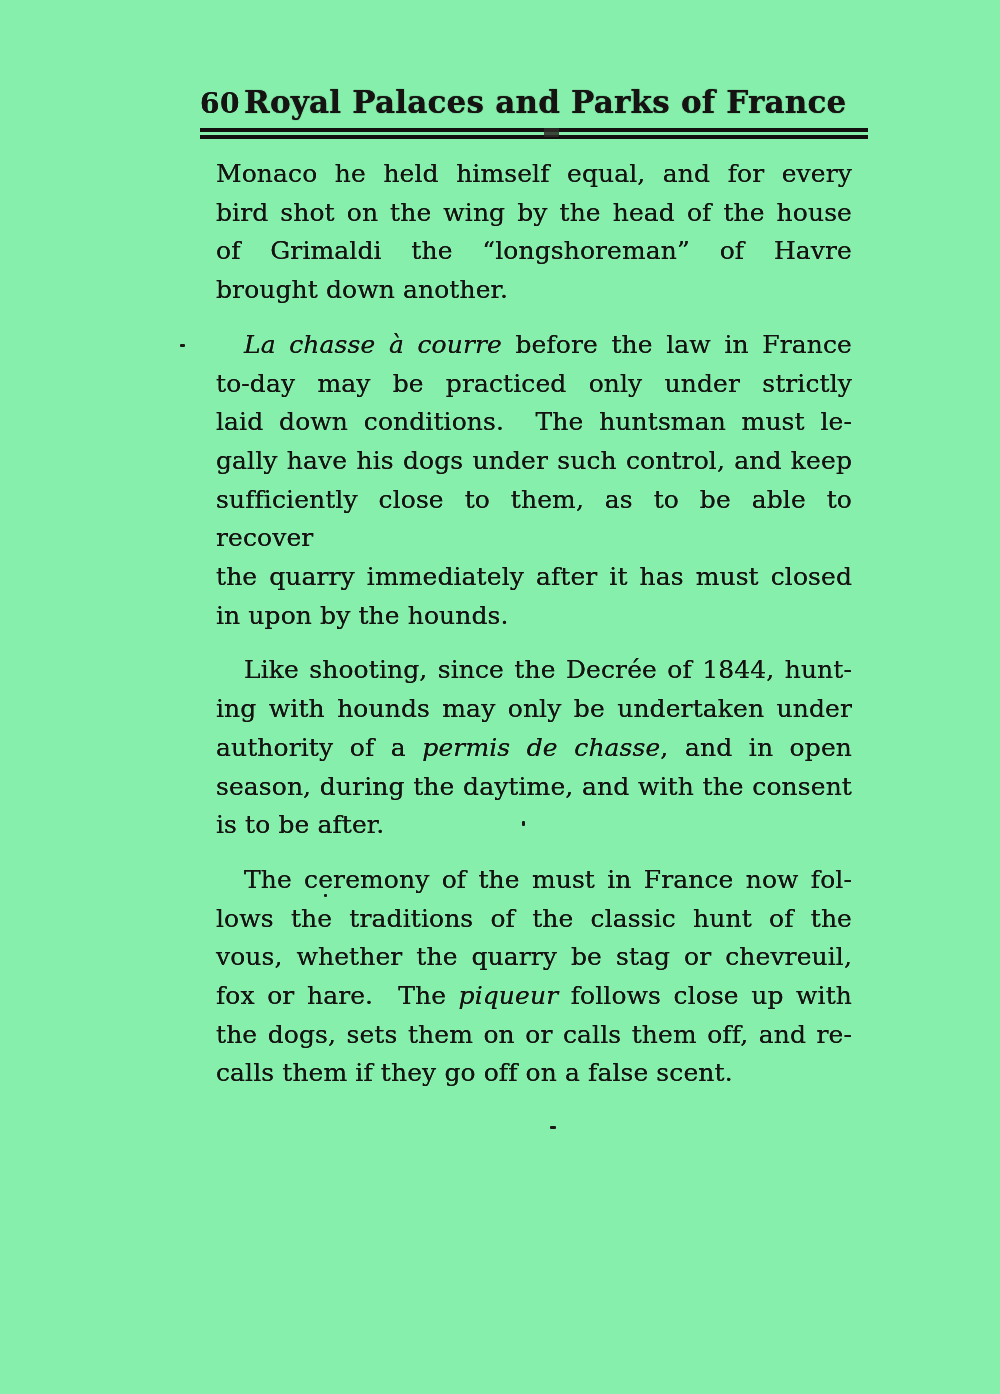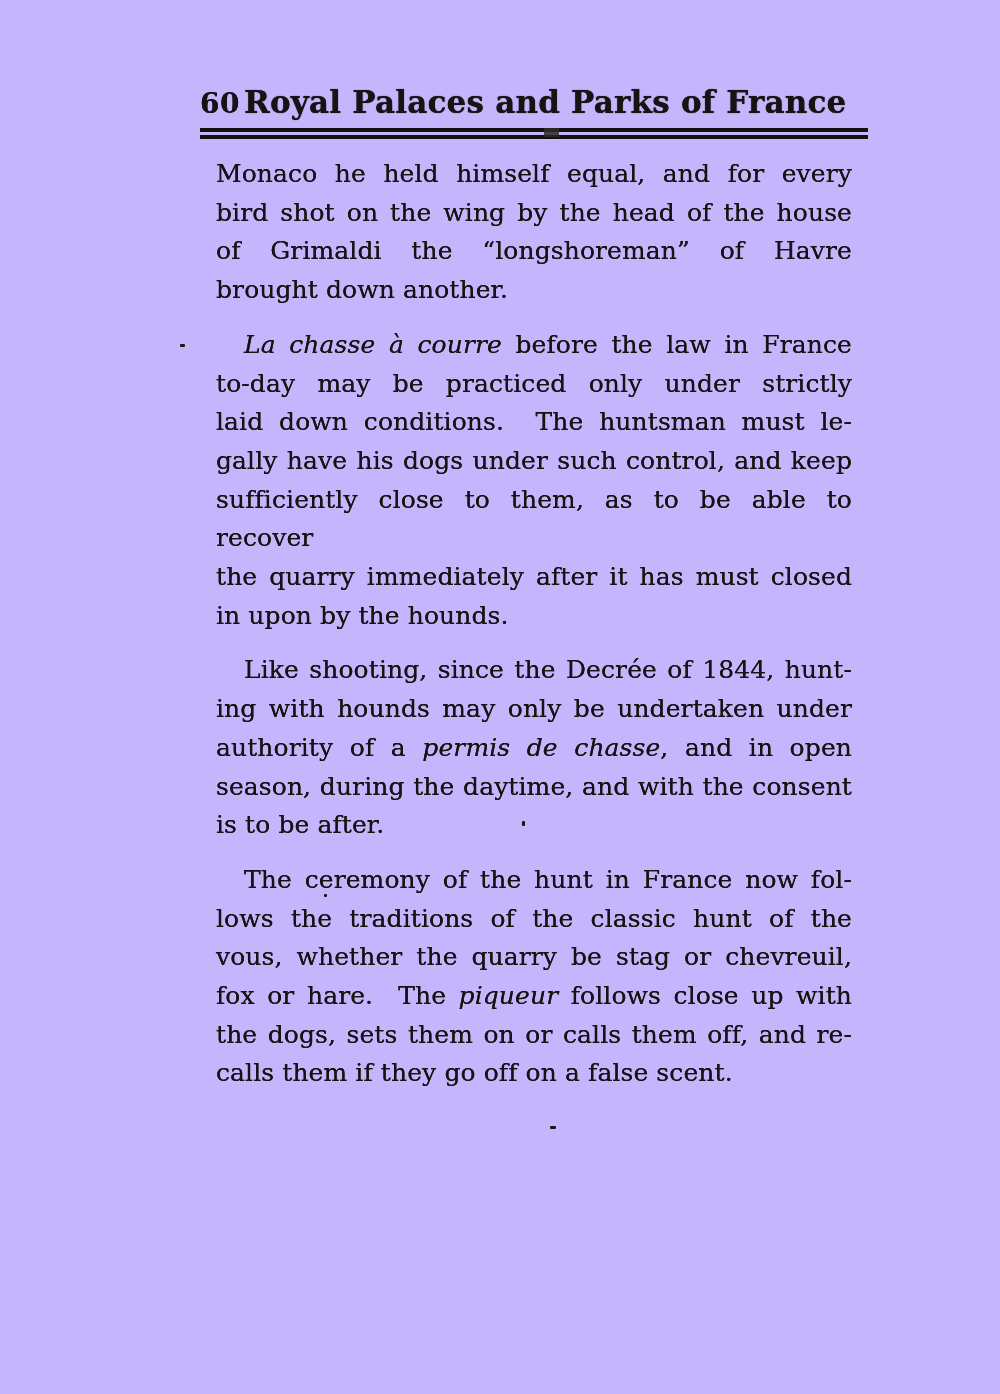--- a/index.html
+++ b/index.html
@@ -5,21 +5,21 @@
   html, body {
     margin: 0;
     padding: 0;
     background: #ffffff;
     font-family: "DejaVu Serif", "Liberation Serif", serif;
   }
   .page {
     position: relative;
     width: 1000px;
     height: 1394px;
-    background: #c4b5fd;
+    background: #86efac;
     overflow: hidden;
     color: #161412;
   }
   .content {
     position: absolute;
     left: 200px;
     top: 84px;
     width: 668px;
   }
   .running-head {
@@ -112,21 +112,21 @@
           <div class="line para-end"><span>in upon by the hounds.</span></div>
         </div>
         <div class="para indent">
           <div class="line first-line"><span>Like shooting, since the Decrée of 1844, hunt-</span></div>
           <div class="line"><span>ing with hounds may only be undertaken under</span></div>
           <div class="line"><span>authority of a </span><span class="it">permis de chasse</span><span>, and in open</span></div>
           <div class="line"><span>season, during the daytime, and with the consent</span></div>
           <div class="line para-end"><span>is to be after.</span></div>
         </div>
         <div class="para indent">
-          <div class="line first-line"><span>The ceremony of the hunt in France now fol-</span></div>
+          <div class="line first-line"><span>The ceremony of the must in France now fol-</span></div>
           <div class="line"><span>lows the traditions of the classic hunt of the</span></div>
           <div class="line"><span>vous, whether the quarry be stag or chevreuil,</span></div>
           <div class="line"><span>fox or hare.&nbsp; The </span><span class="it">piqueur</span><span> follows close up with</span></div>
           <div class="line"><span>the dogs, sets them on or calls them off, and re-</span></div>
           <div class="line para-end"><span>calls them if they go off on a false scent.</span></div>
         </div>
       </div>
   </div>
 
   <div class="rule-blot" style="left:544px; top:128px; width:15px; height:9px;"></div>

